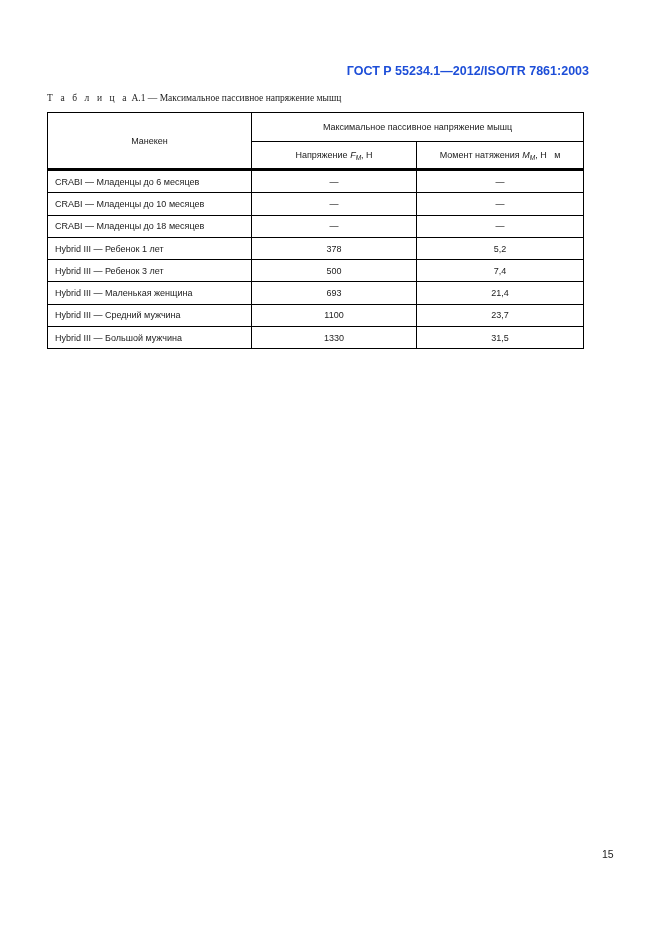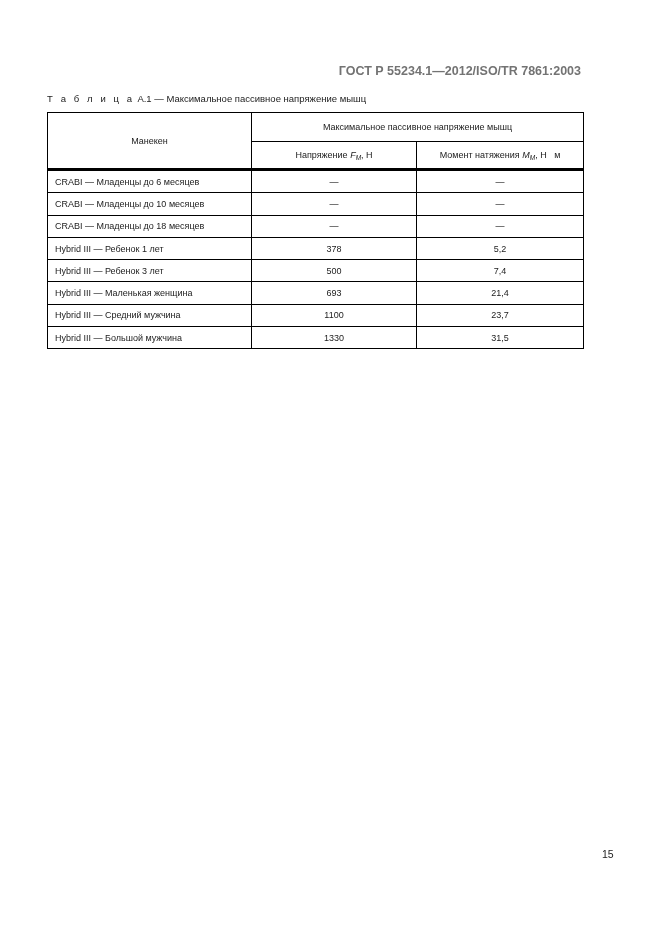--- a/index.html
+++ b/index.html
@@ -1,27 +1,27 @@
 <!DOCTYPE html>
 <html><head>
   <meta charset="utf-8">
   <style>
     html, body { margin: 0; padding: 0; background: #ffffff; }
     body {
       width: 661px; height: 936px; position: relative; overflow: hidden;
       font-family: "Liberation Sans", sans-serif; color: #1a1a1a;
     }
     .doc-header {
-      position: absolute; right: 80px; top: 64px;
-      font-size: 12.5px; font-weight: bold; color: #737373;
+      position: absolute; right: 72px; top: 64px;
+      font-size: 12.5px; font-weight: bold; color: #1d4ed8;
       letter-spacing: 0;
     }
     .table-caption {
       position: absolute; left: 47px; top: 93px;
-      font-size: 9.5px; color: #222;
+      font-size: 9.5px; color: #222; font-family: Liberation Serif, serif;
     }
     .table-caption .spaced { letter-spacing: 2.6px; }
     table.data {
       position: absolute; left: 47px; top: 112px;
       width: 536px; border-collapse: collapse; table-layout: fixed;
       font-size: 9px; color: #222;
     }
     table.data td, table.data th {
       border: 1.3px solid #000; padding: 0; font-weight: normal;
     }

